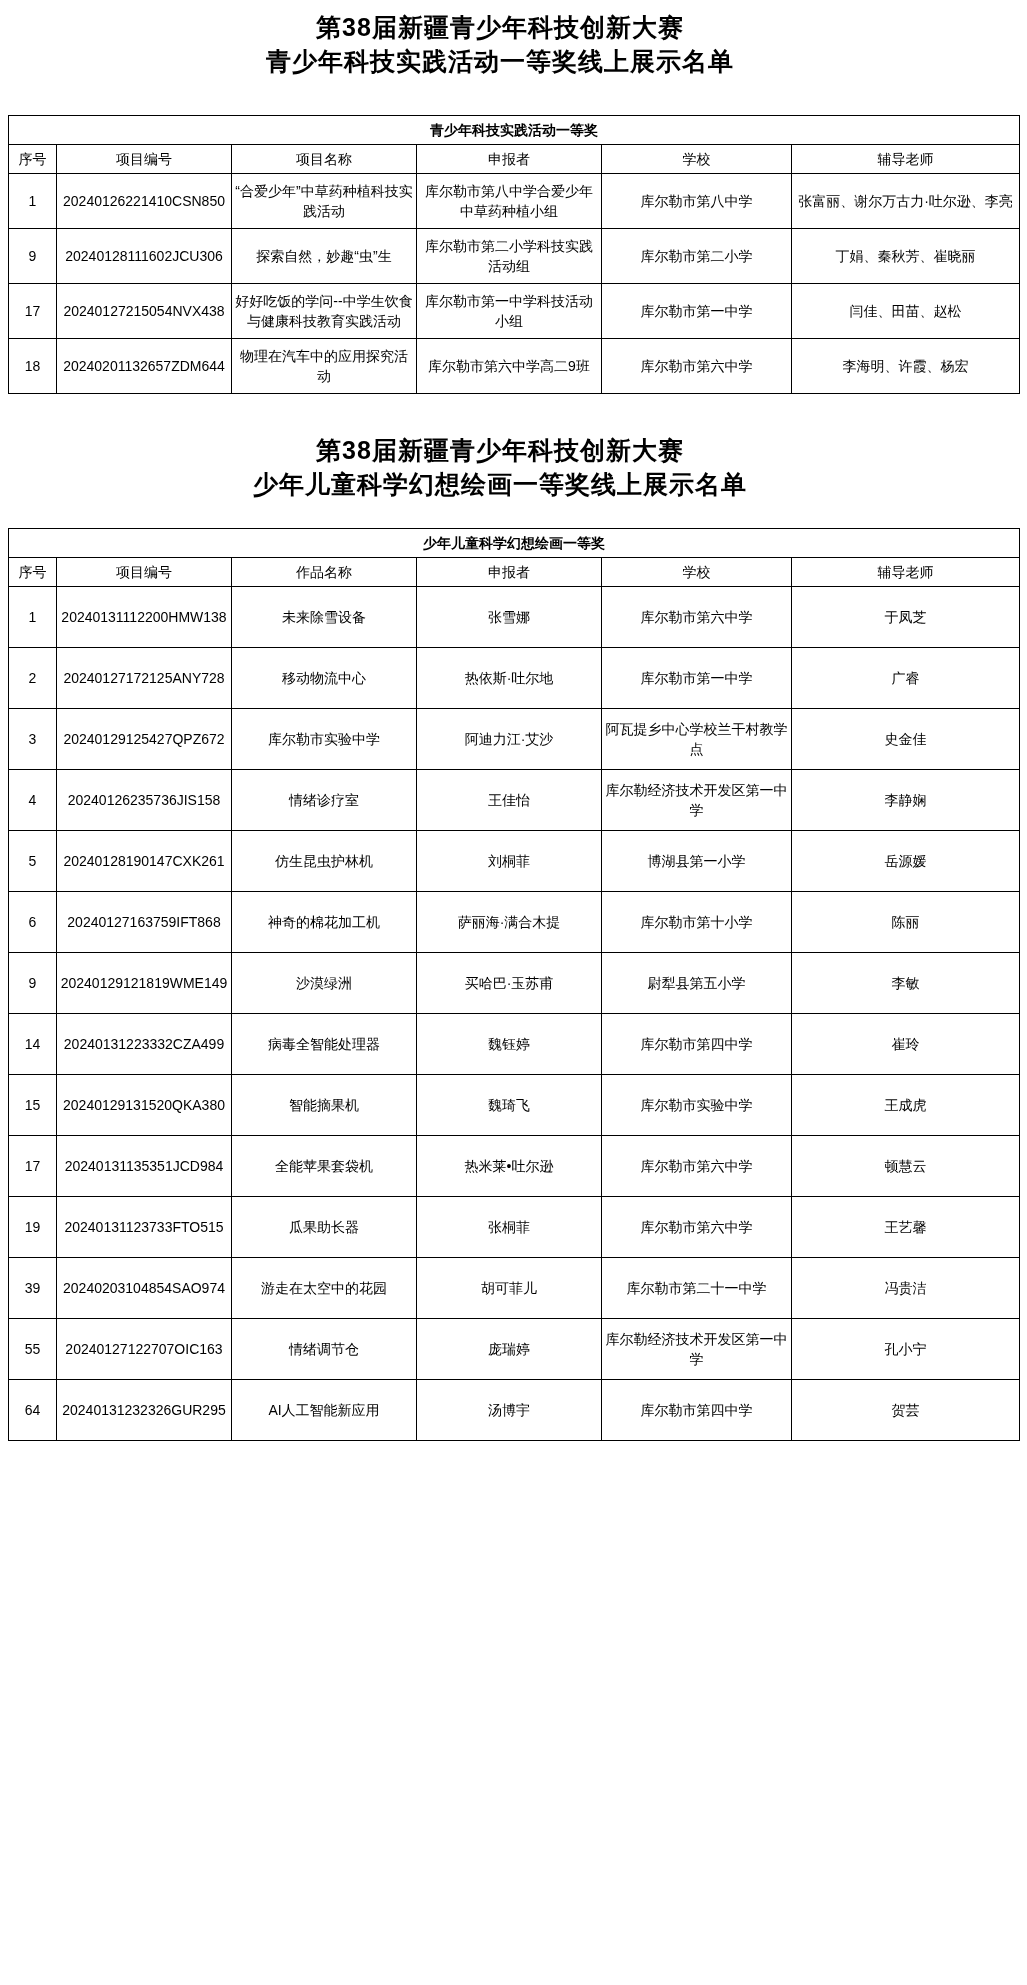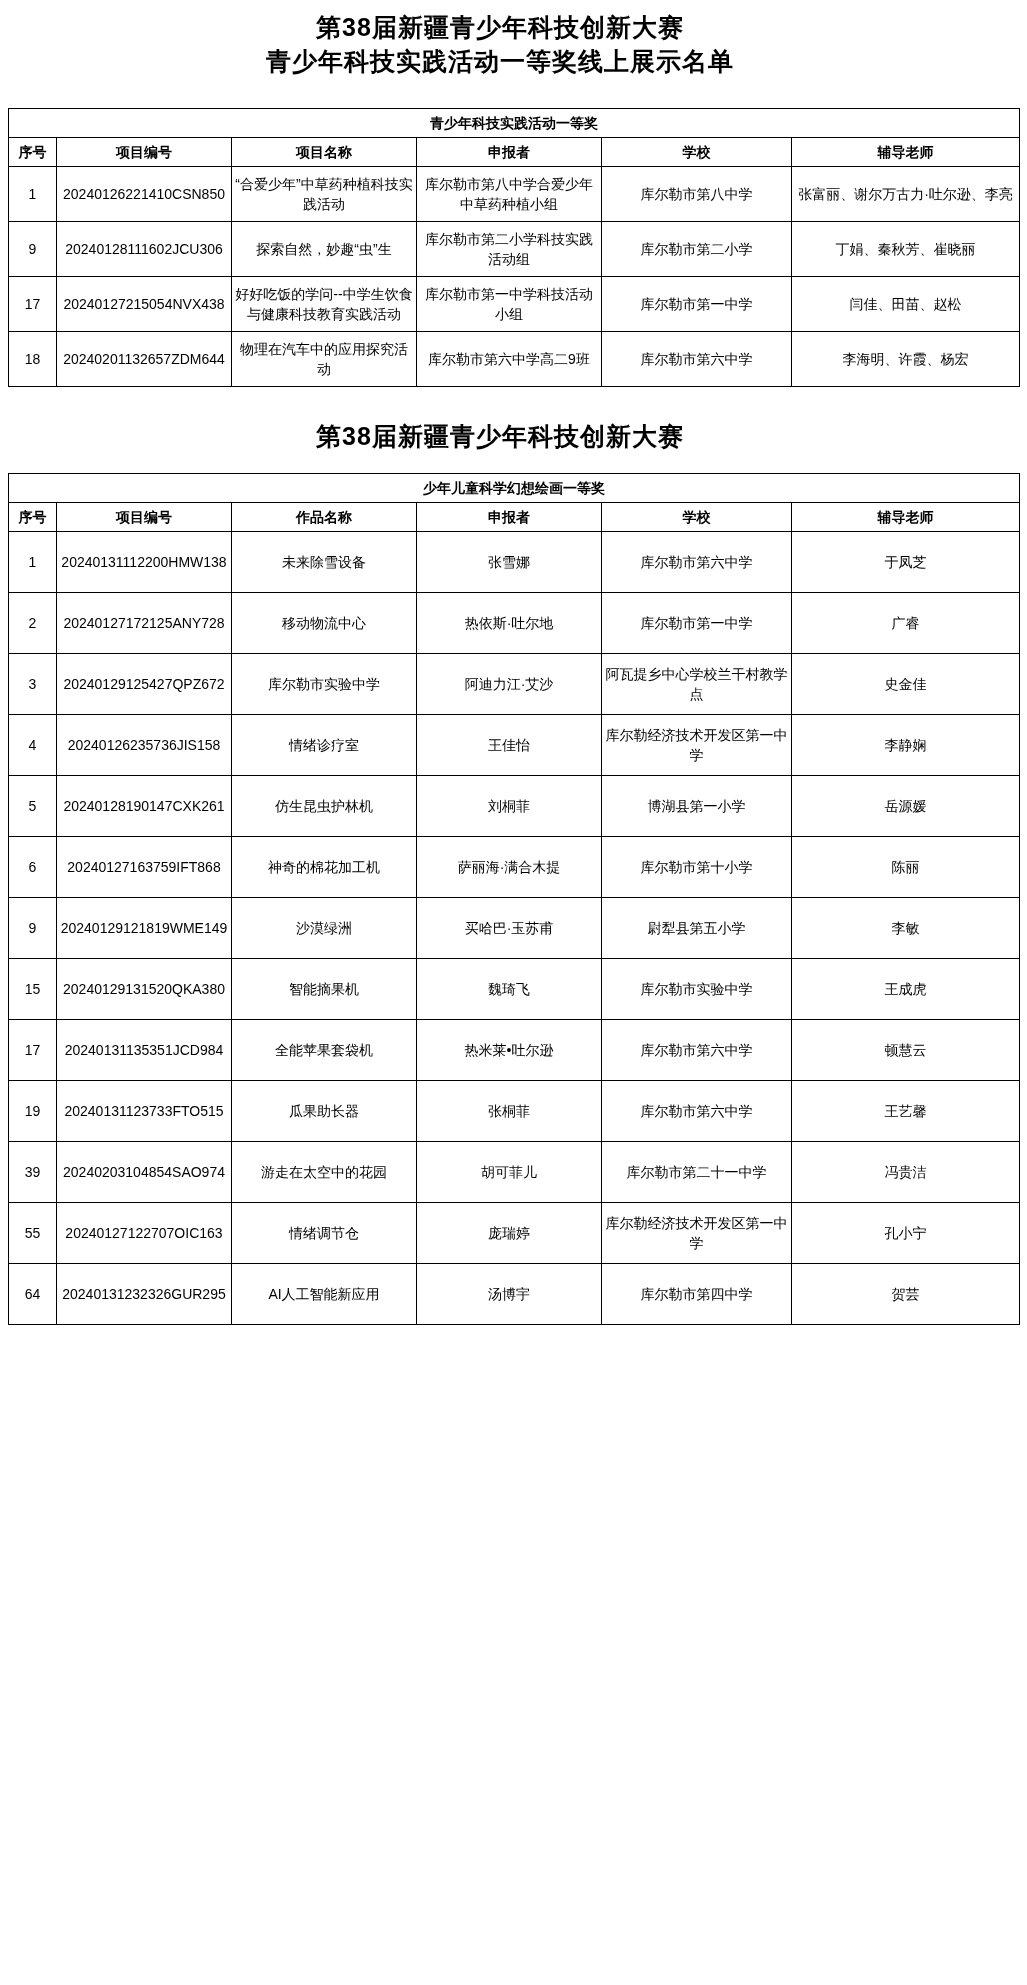--- a/index.html
+++ b/index.html
@@ -30,39 +30,39 @@
     display: block;
   }
   .title-gap-1 { height: 26px; }
   .title-gap-2 { height: 16px; }
   .section-gap { height: 18px; }
 
   table.grid {
     width: 1011px;
     border-collapse: collapse;
     table-layout: fixed;
-    margin: 4px auto;
+    margin: 11px auto;
   }
   table.grid td, table.grid th {
     border: 1px solid #000000;
     padding: 4px 3px;
     text-align: center;
     vertical-align: middle;
     font-size: 14px;
     line-height: 20px;
     word-wrap: break-word;
   }
   .banner td {
     font-weight: bold;
     font-size: 19px;
     line-height: 26px;
     padding: 9px 3px;
   }
   .head td {
-    font-weight: bold;
+    font-weight: normal;
     font-size: 16px;
     line-height: 22px;
     padding: 10px 3px;
   }
   .code-cell {
     font-size: 12.5px;
     letter-spacing: 0px;
   }
   .name-cell { font-size: 14px; }
   td.seq { font-size: 14px; }
@@ -151,20 +151,21 @@
         <td>库尔勒市第六中学高二9班</td>
         <td>库尔勒市第六中学</td>
         <td>李海明、许霞、杨宏</td>
       </tr>
     </tbody>
   </table>
 
   <div class="section-gap"></div>
   <div class="doc-title">
     <span>第38届新疆青少年科技创新大赛</span>
+    <span class="line2">少年儿童科学幻想绘画一等奖线上展示名单</span>
   </div>
   <div class="title-gap-2"></div>
 
   <table class="grid t-paint">
     <colgroup>
       <col class="c0">
         <col class="c1">
         <col class="c2">
         <col class="c3">
         <col class="c4">
@@ -234,20 +235,28 @@
       </tr>
       <tr>
         <td class="seq">9</td>
         <td class="code-cell">20240129121819WME149</td>
         <td class="name-cell">沙漠绿洲</td>
         <td>买哈巴·玉苏甫</td>
         <td>尉犁县第五小学</td>
         <td>李敏</td>
       </tr>
       <tr>
+        <td class="seq">14</td>
+        <td class="code-cell">20240131223332CZA499</td>
+        <td class="name-cell">病毒全智能处理器</td>
+        <td>魏钰婷</td>
+        <td>库尔勒市第四中学</td>
+        <td>崔玲</td>
+      </tr>
+      <tr>
         <td class="seq">15</td>
         <td class="code-cell">20240129131520QKA380</td>
         <td class="name-cell">智能摘果机</td>
         <td>魏琦飞</td>
         <td>库尔勒市实验中学</td>
         <td>王成虎</td>
       </tr>
       <tr>
         <td class="seq">17</td>
         <td class="code-cell">20240131135351JCD984</td>

